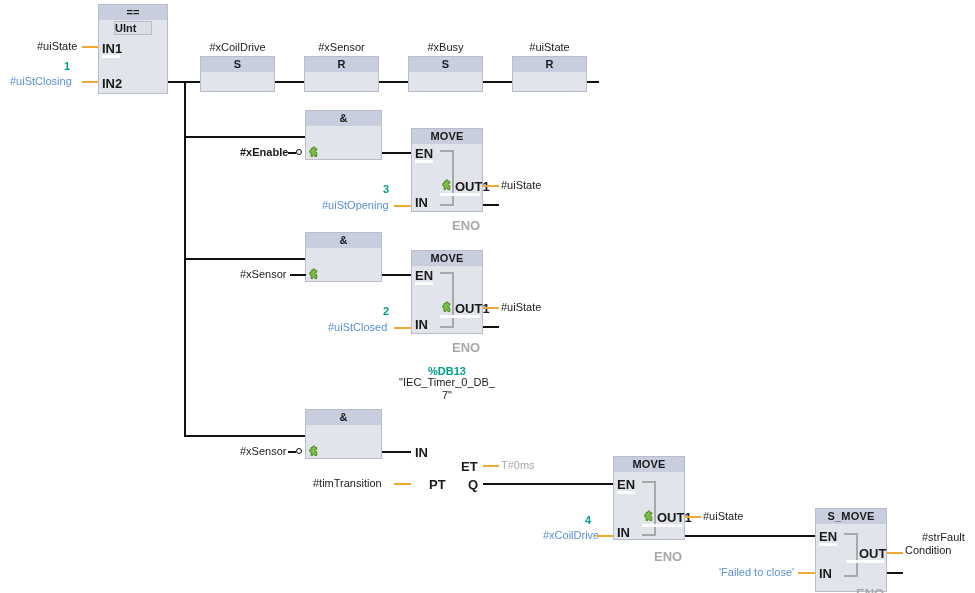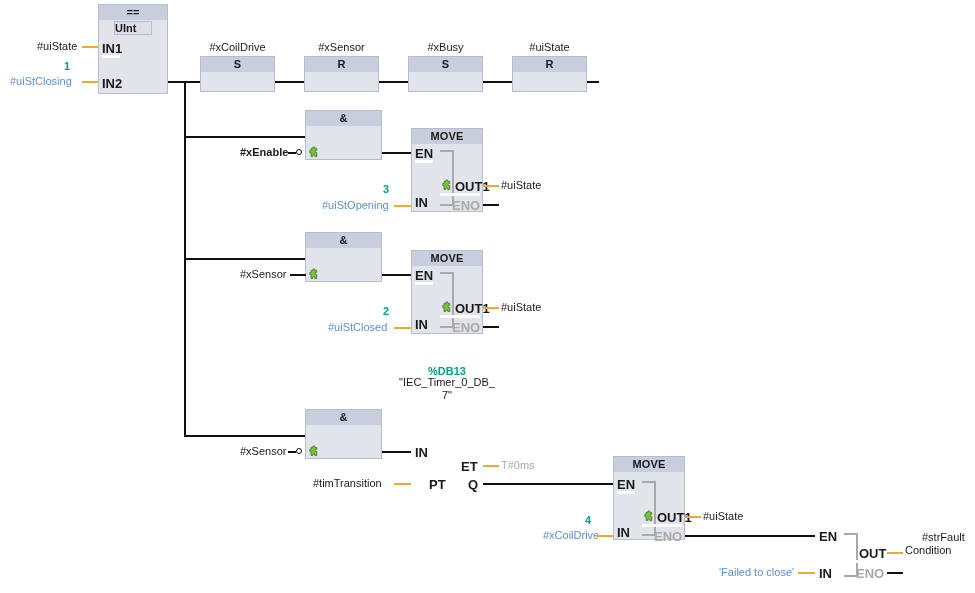--- a/index.html
+++ b/index.html
@@ -86,20 +86,21 @@
   
   .pin {
     position: absolute;
     font-weight: bold;
     font-size: 13px;
     color: #1a1a1a;
     white-space: nowrap;
   }
   .pin-dim {
     color: #a9a9a9;
+    margin-top: 20px;
   }
   
   .pin-slot {
     position: absolute;
     height: 3px;
     background: #ffffff;
   }
 
   
   .bracket {
@@ -298,20 +299,23 @@
 
   <div class="wire-orange" style="left:685px; top:516px; width:16px;"></div>
   <div class="lbl lbl-tag" style="left:703px; top:510px;">#uiState</div>
 
   <div class="lbl lbl-teal" style="left:585px; top:514px;">4</div>
   <div class="lbl lbl-blue" style="left:543px; top:529px;">#xCoilDrive</div>
   <div class="wire-orange" style="left:596px; top:535px; width:17px;"></div>
 
   <div class="wire-h" style="left:685px; top:535px; width:130px;"></div>
 
+  <div class="fb" style="left:815px; top:508px; width:72px; height:84px;">
+    <div class="fb-head">S_MOVE</div>
+  </div>
   <div class="pin" style="left:819px; top:529px;">EN</div>
   <div class="pin-slot" style="left:819px; top:543px; width:18px;"></div>
   <div class="pin" style="left:819px; top:566px;">IN</div>
   <div class="bracket" style="left:844px; top:533px; width:14px; height:44px; border-left:none;"></div>
   <div class="pin" style="left:859px; top:546px;">OUT</div>
   <div class="pin-slot" style="left:846px; top:560px; width:38px;"></div>
   <div class="pin pin-dim" style="left:856px; top:566px;">ENO</div>
 
   <div class="wire-orange" style="left:887px; top:552px; width:16px;"></div>
   <div class="lbl lbl-tag" style="left:922px; top:531px;">#strFault</div>

